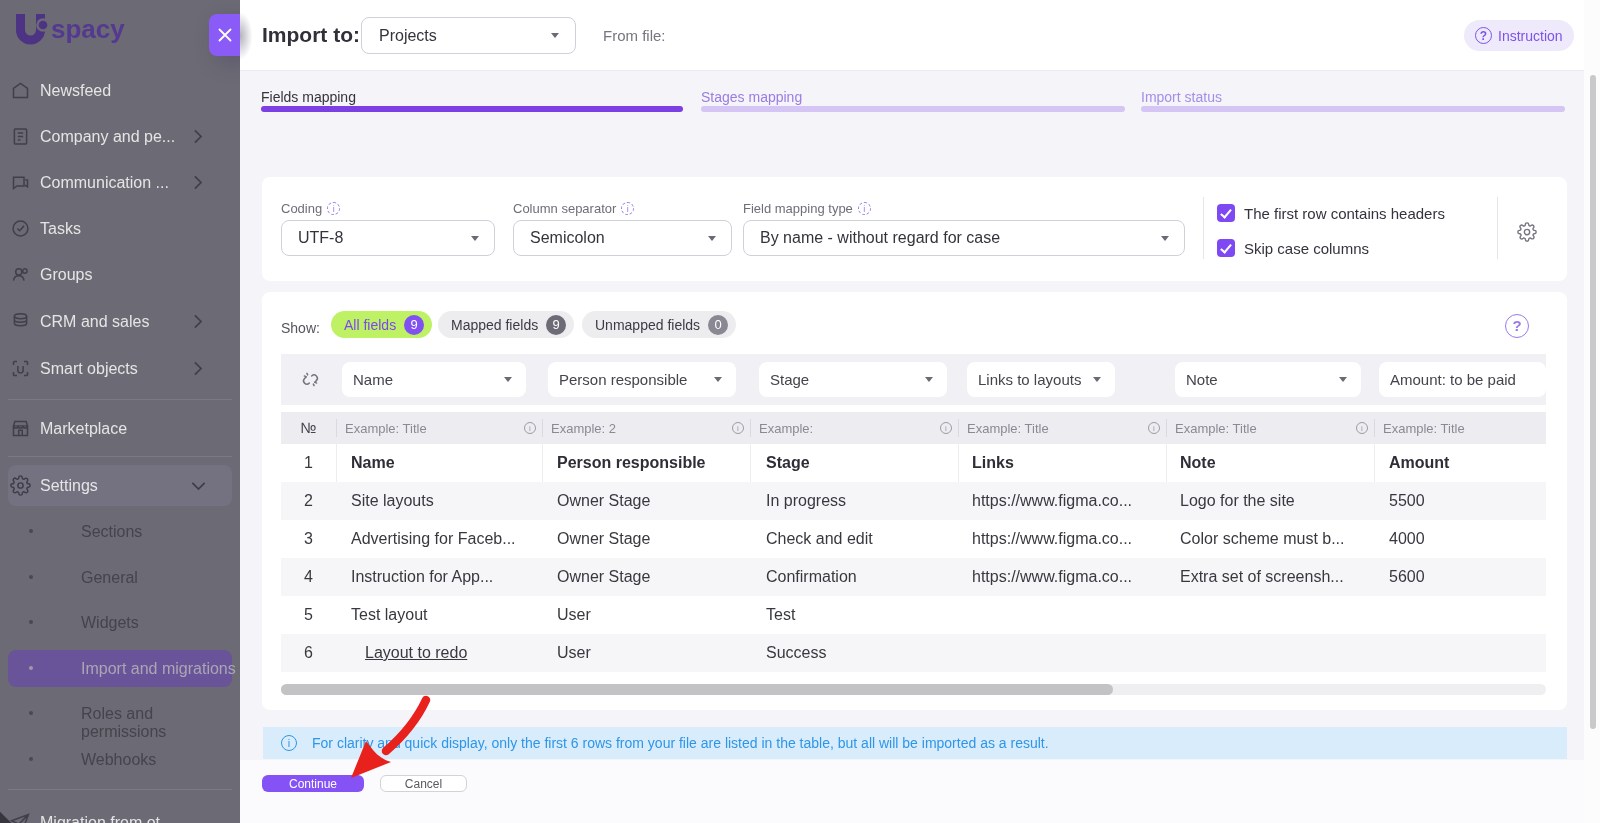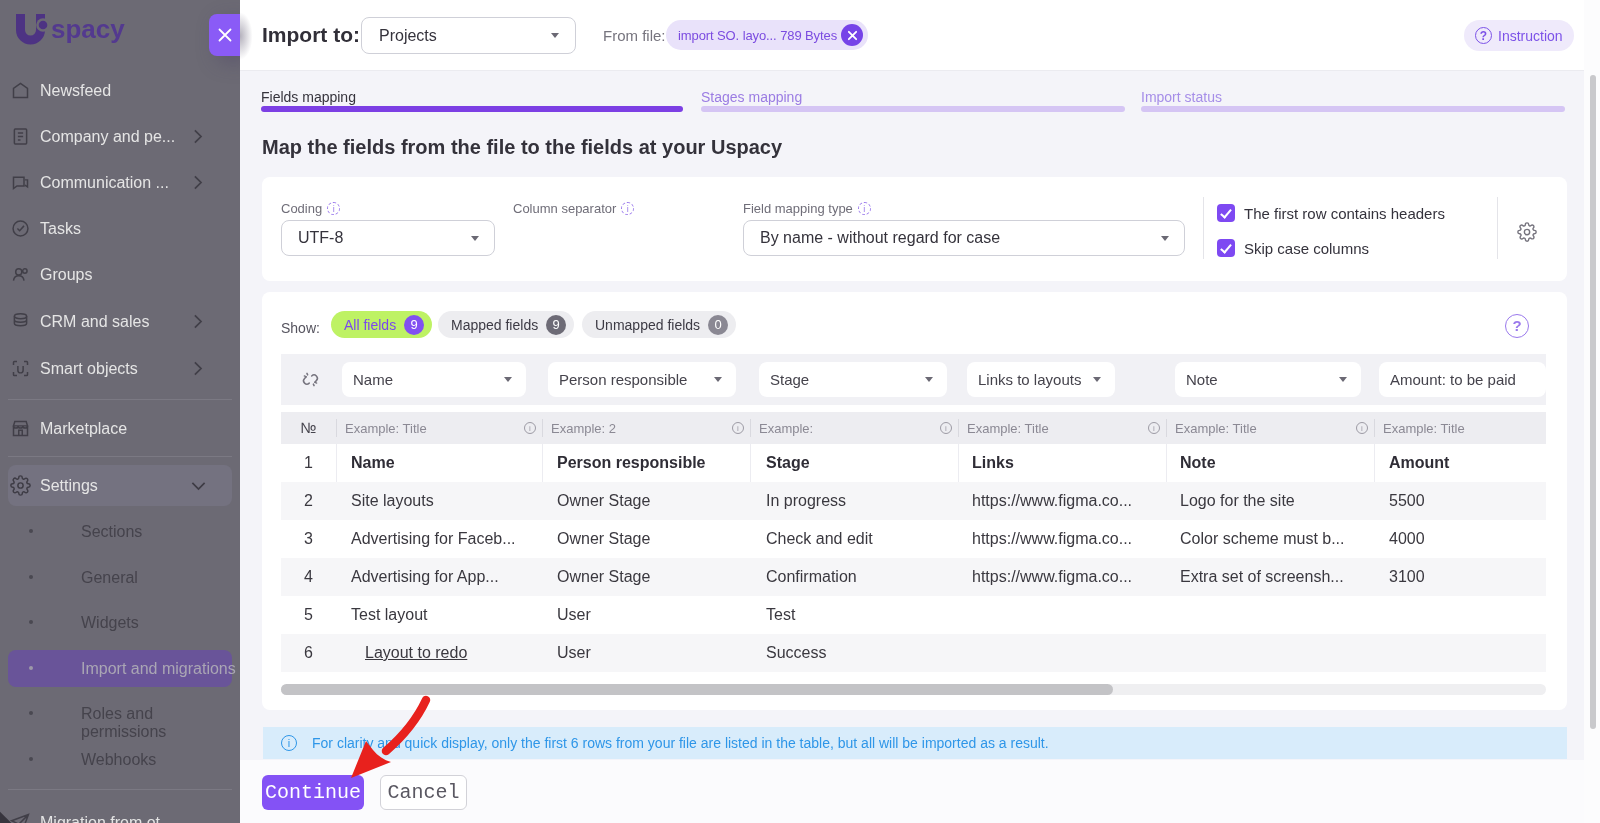--- a/index.html
+++ b/index.html
@@ -32,21 +32,21 @@
   #tablezone { position:absolute; left:19px; top:62px; width:1265px; }
   .hsel { position:absolute; top:8px; height:35px; background:#fff; border-radius:8px; display:flex; align-items:center; font-size:15px; color:#45434c; padding-left:11px; }
   .exc { position:absolute; font-size:13px; color:#8b8994; top:9px; }
   .ginfo { position:absolute; width:12px; height:12px; border-radius:50%; border:1px solid #9d9ba5; top:10px; }
   .ginfo:after { content:"i"; position:absolute; left:0; top:0; width:100%; text-align:center; font-size:8px; line-height:11px; color:#9d9ba5; font-style:normal; }
   .vline { position:absolute; top:7px; bottom:7px; width:1px; background:#d9d9df; }
   .trow { position:absolute; left:0; width:1265px; height:38px; }
   .trow div { position:absolute; top:0; height:38px; line-height:38px; font-size:16px; color:#3a383f; white-space:nowrap; }
   .num { width:55px; text-align:center; }
   
-  .btn { position:absolute; height:35px; border-radius:6px; font-size:20px; display:flex; align-items:center; justify-content:center;font-family:Liberation Mono, monospace; }
+  .btn { position:absolute; height:17px; border-radius:6px; font-size:12px; display:flex; align-items:center; justify-content:center; }
 </style>
 </head>
 <body>
 
 <div id="sidebar">
 
   <div style="position:absolute; left:14px; top:12px; width:200px; height:40px;">
     <svg width="120" height="36" viewBox="0 0 120 36">
       <path d="M2 2 h9 v16 a5.5 5.5 0 0 0 11 0 V2 h9 v16 a14.5 14.5 0 0 1 -29 0 Z" fill="#4d3383"></path>
       <circle cx="29" cy="13" r="6.8" fill="#6c6a74"></circle>
@@ -134,45 +134,38 @@
         <path d="M2.5 2.5l11 11M13.5 2.5l-11 11"></path>
       </svg>
   </div>
 </div>
 
 <div id="main">
   <div id="topbar">
     <div style="position:absolute; left:22px; top:23px; font-size:21px; font-weight:bold; color:#312f38;">Import to:</div>
     <div class="sel" style="left:121px; top:17px; width:215px; height:37px; padding-left:17px; font-size:16px;">Projects<span class="caret" style="right:16px; top:15px;"></span></div>
     <div style="position:absolute; left:363px; top:27px; font-size:15px; color:#76747e;">From file:</div>
-    <div style="position:absolute; left:426px; top:20px; width:202px; height:30px; background:#e9e2fa; border-radius:15px; display:flex; align-items:center; padding:0 5px 0 12px; font-size:13px; letter-spacing:-0.1px; color:#7b4be0; white-space:nowrap;">import SO. layo... 789 Bytes
-      <span style="margin-left:auto; width:22px; flex:none; height:22px; border-radius:50%; background:#7643e8; position:relative; display:inline-block;">
-        <svg style="position:absolute; left:5.5px; top:5.5px;" width="11" height="11" viewBox="0 0 12 12" stroke="#fff" stroke-width="2" stroke-linecap="round">
-            <path d="M2 2l8 8M10 2l-8 8"></path>
-          </svg>
-      </span>
-    </div>
     <div style="position:absolute; left:1224px; top:20px; width:110px; height:31px; background:#efeafb; border-radius:16px; display:flex; align-items:center; font-size:14px; color:#7c52e8;">
       <span style="width:17px; height:17px; border-radius:50%; border:1.6px solid #7c52e8; display:inline-flex; align-items:center; justify-content:center; font-size:12px; font-weight:bold; margin:0 6px 0 11px;">?</span>Instruction
     </div>
   </div>
 
   <div style="position:absolute; left:21px; top:89px; font-size:14px; color:#35333c;">Fields mapping</div>
   <div class="tabbar" style="left:21px; top:106px; width:422px; background:#7c3fe4;"></div>
   <div style="position:absolute; left:461px; top:89px; font-size:14px; color:#9b7ce3;">Stages mapping</div>
   <div class="tabbar" style="left:461px; top:106px; width:424px; background:#d5c5f4;"></div>
   <div style="position:absolute; left:901px; top:89px; font-size:14px; color:#a68ee8;">Import status</div>
   <div class="tabbar" style="left:901px; top:106px; width:424px; background:#d5c5f4;"></div>
 
-  <div style="position:absolute; left:22px; top:136px; font-size:20px; font-weight:bold; color:#34323b;">Map the fields from the file to the fields at your Uspacy</div>
 
   <div class="card" style="top:177px; height:104px;">
     <div class="lbl" style="left:19px; top:24px;">Coding <span class="iinfo"></span></div>
     <div class="sel" style="left:19px; top:43px; width:214px; height:36px; padding-left:16px; font-size:16px;">UTF-8<span class="caret" style="right:15px; top:15px;"></span></div>
     <div class="lbl" style="left:251px; top:24px;">Column separator <span class="iinfo"></span></div>
+    <div class="sel" style="left:251px; top:43px; width:219px; height:36px; padding-left:16px; font-size:16px;">Semicolon<span class="caret" style="right:15px; top:15px;"></span></div>
     <div class="lbl" style="left:481px; top:24px;">Field mapping type <span class="iinfo"></span></div>
     <div class="sel" style="left:481px; top:43px; width:442px; height:36px; padding-left:16px; font-size:16px;">By name - without regard for case<span class="caret" style="right:15px; top:15px;"></span></div>
     <div style="position:absolute; left:941px; top:20px; width:1px; height:62px; background:#e4e4e9;"></div>
     <div class="chk" style="left:955px; top:27px;"></div>
     <div style="position:absolute; left:982px; top:28px; font-size:15px; color:#34323c;">The first row contains headers</div>
     <div class="chk" style="left:955px; top:62px;"></div>
     <div style="position:absolute; left:982px; top:63px; font-size:15px; color:#34323c;">Skip case columns</div>
     <div style="position:absolute; left:1235px; top:20px; width:1px; height:62px; background:#e4e4e9;"></div>
     <svg style="position:absolute; left:1255px; top:45px;" width="20" height="20" viewBox="0 0 24 24" fill="none" stroke="#76747e" stroke-width="1.7">
         <circle cx="12" cy="12" r="3.2"></circle>
@@ -250,26 +243,26 @@
         <div class="num" style="left:0;">3</div>
           <div style="left:70px;">Advertising for Faceb...</div>
           <div style="left:276px;">Owner Stage</div>
           <div style="left:485px;">Check and edit</div>
           <div style="left:691px;">https://www.figma.co...</div>
           <div style="left:899px;">Color scheme must b...</div>
           <div style="left:1108px;">4000</div>
       </div>
       <div class="trow" style="top:204px; background:#f6f6f8;">
         <div class="num" style="left:0;">4</div>
-          <div style="left:70px;">Advertising for App...</div>
+          <div style="left:70px;">Instruction for App...</div>
           <div style="left:276px;">Owner Stage</div>
           <div style="left:485px;">Confirmation</div>
           <div style="left:691px;">https://www.figma.co...</div>
           <div style="left:899px;">Extra set of screensh...</div>
-          <div style="left:1108px;">3100</div>
+          <div style="left:1108px;">5600</div>
       </div>
       <div class="trow" style="top:242px;">
         <div class="num" style="left:0;">5</div>
           <div style="left:70px;">Test layout</div>
           <div style="left:276px;">User</div>
           <div style="left:485px;">Test</div>
       </div>
       <div class="trow" style="top:280px; background:#f6f6f8;">
         <div class="num" style="left:0;">6</div>
           <div style="left:84px;text-decoration:underline;">Layout to redo</div>

